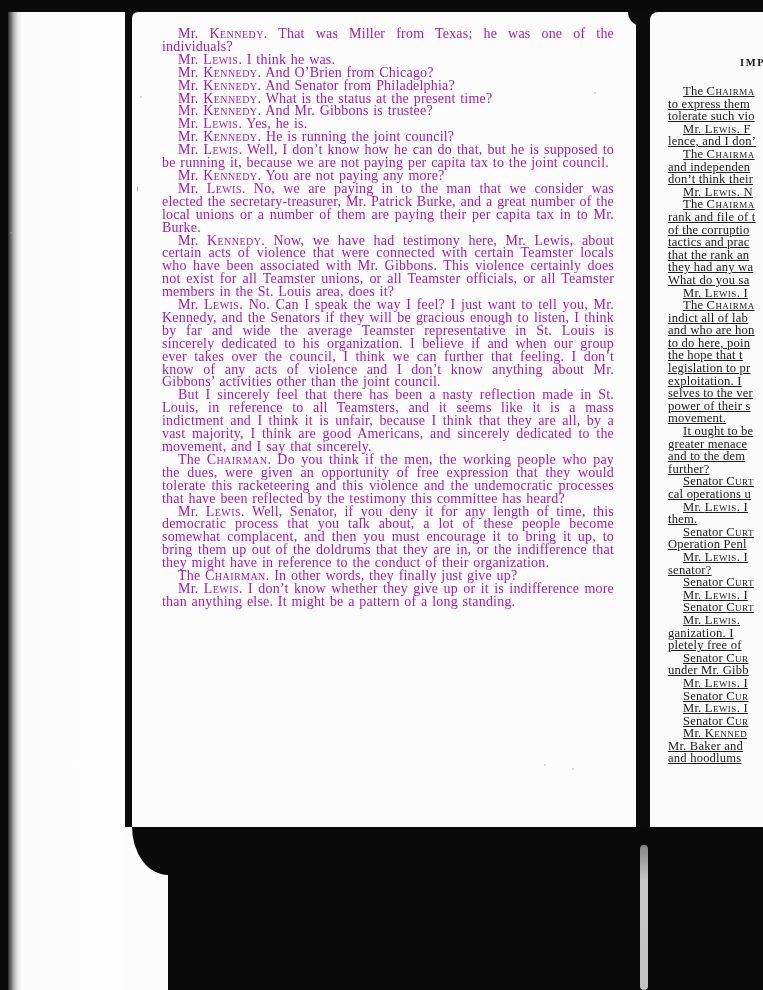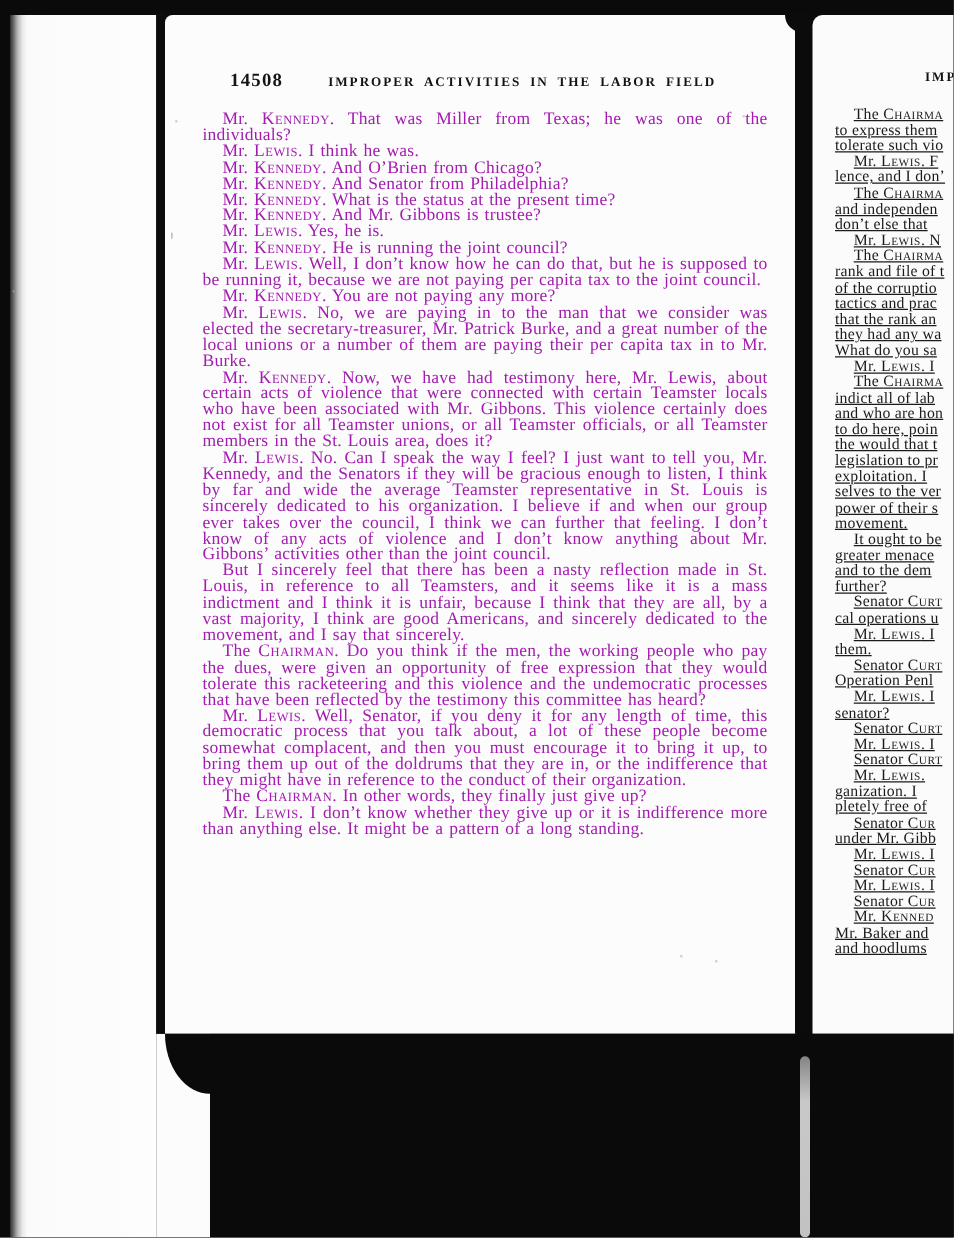--- a/index.html
+++ b/index.html
@@ -88,24 +88,20 @@
 <body>
 
 <div class="canvas">
 
   <div class="edge-strip"></div>
   <div class="edge-strip-bottom"></div>
 
   <div class="divider"></div>
 
   <div class="page-left">
-    <div class="header-row">
-      <span class="page-num">14508</span>
-      <span class="header-title">IMPROPER ACTIVITIES IN THE LABOR FIELD</span>
-    </div>
     <div class="body-col">
         <p class="para"><span>Mr. </span><span class="sc">Kennedy</span><span>. That was Miller from Texas; he was one of the individuals?</span></p>
         <p class="para"><span>Mr. </span><span class="sc">Lewis</span><span>. I think he was.</span></p>
         <p class="para"><span>Mr. </span><span class="sc">Kennedy</span><span>. And O’Brien from Chicago?</span></p>
         <p class="para"><span>Mr. </span><span class="sc">Kennedy</span><span>. And Senator from Philadelphia?</span></p>
         <p class="para"><span>Mr. </span><span class="sc">Kennedy</span><span>. What is the status at the present time?</span></p>
         <p class="para"><span>Mr. </span><span class="sc">Kennedy</span><span>. And Mr. Gibbons is trustee?</span></p>
         <p class="para"><span>Mr. </span><span class="sc">Lewis</span><span>. Yes, he is.</span></p>
         <p class="para"><span>Mr. </span><span class="sc">Kennedy</span><span>. He is running the joint council?</span></p>
         <p class="para"><span>Mr. </span><span class="sc">Lewis</span><span>. Well, I don’t know how he can do that, but he is supposed to be running it, because we are not paying per capita tax to the joint council.</span></p>
@@ -127,35 +123,35 @@
   <div class="page-right">
     <div class="rp-header">IMPR</div>
     <div class="rp-body">
         <div class="rline ind"><span>The </span><span class="sc">Chairma</span></div>
         <div class="rline"><span>to express them</span></div>
         <div class="rline"><span>tolerate such vio</span></div>
         <div class="rline ind"><span>Mr. </span><span class="sc">Lewis</span><span>. F</span></div>
         <div class="rline"><span>lence, and I don’</span></div>
         <div class="rline ind"><span>The </span><span class="sc">Chairma</span></div>
         <div class="rline"><span>and independen</span></div>
-        <div class="rline"><span>don’t else that</span></div>
+        <div class="rline"><span>don’t think their</span></div>
         <div class="rline ind"><span>Mr. </span><span class="sc">Lewis</span><span>. N</span></div>
         <div class="rline ind"><span>The </span><span class="sc">Chairma</span></div>
         <div class="rline"><span>rank and file of t</span></div>
         <div class="rline"><span>of the corruptio</span></div>
         <div class="rline"><span>tactics and prac</span></div>
         <div class="rline"><span>that the rank an</span></div>
         <div class="rline"><span>they had any wa</span></div>
         <div class="rline"><span>What do you sa</span></div>
         <div class="rline ind"><span>Mr. </span><span class="sc">Lewis</span><span>. I</span></div>
         <div class="rline ind"><span>The </span><span class="sc">Chairma</span></div>
         <div class="rline"><span>indict all of lab</span></div>
         <div class="rline"><span>and who are hon</span></div>
         <div class="rline"><span>to do here, poin</span></div>
-        <div class="rline"><span>the would that t</span></div>
+        <div class="rline"><span>the hope that t</span></div>
         <div class="rline"><span>legislation to pr</span></div>
         <div class="rline"><span>exploitation.  I</span></div>
         <div class="rline"><span>selves to the ver</span></div>
         <div class="rline"><span>power of their s</span></div>
         <div class="rline"><span>movement.</span></div>
         <div class="rline ind"><span>It ought to be</span></div>
         <div class="rline"><span>greater menace</span></div>
         <div class="rline"><span>and to the dem</span></div>
         <div class="rline"><span>further?</span></div>
         <div class="rline ind"><span>Senator </span><span class="sc">Curt</span></div>

